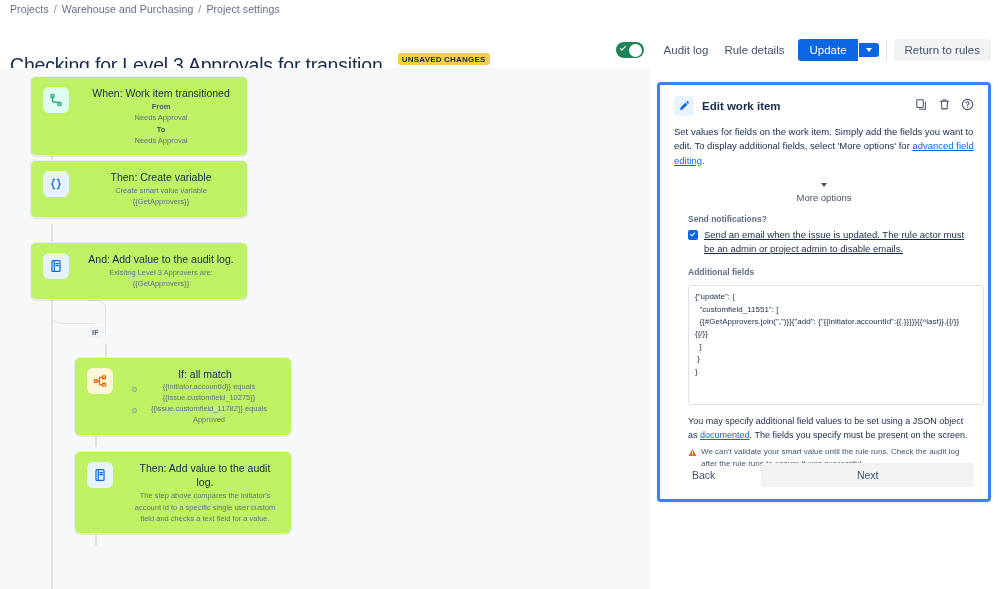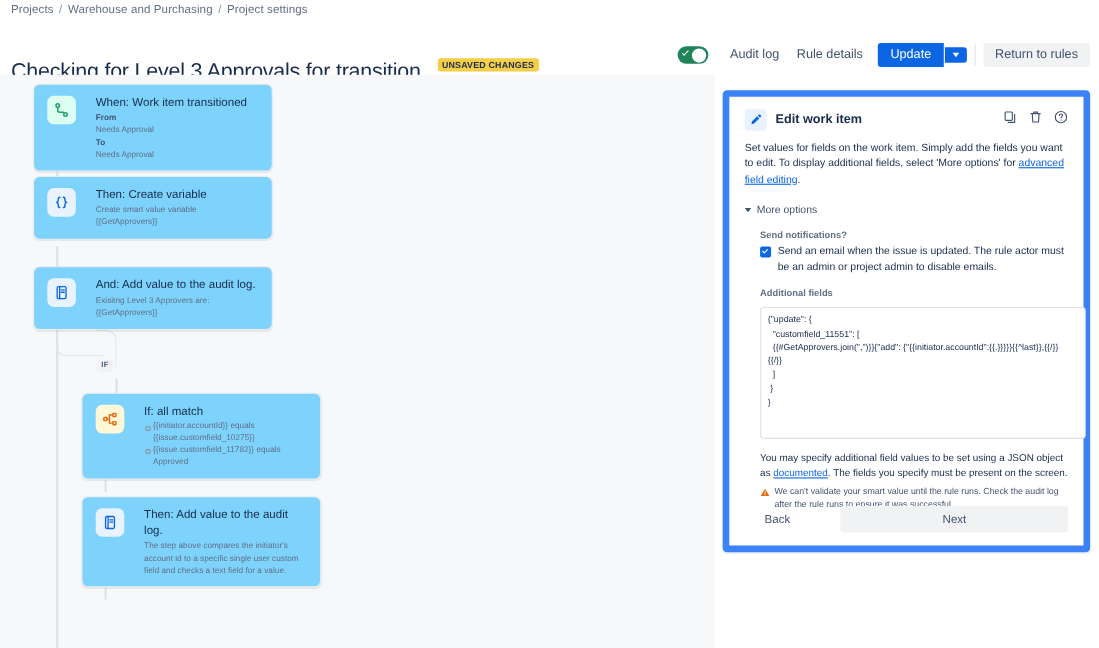--- a/index.html
+++ b/index.html
@@ -84,25 +84,26 @@
            border-right: 3.5px solid transparent; border-top: 4px solid #fff; }
 
   
   .canvas {
     position: absolute; left: 0; top: 68px;
     width: 650px; height: 521px; background: #f7f8f9;
   }
 
   
   .card {
-    position: absolute; background: #7dd3fc;
+    position: absolute; background: #bef264;
     border: 1px solid #ebecf0; border-radius: 6px;
     box-shadow: 0 1px 1px rgba(9,30,66,.08);
     display: flex; align-items: flex-start; gap: 18px;
     padding: 9px 12px;
+    text-align: center;
   }
   .card.selected {
     border: 1.5px solid #4c9aff;
     box-shadow: 0 1px 2px rgba(9,30,66,.10);
   }
   .card-icon {
     width: 26px; height: 26px; border-radius: 6px;
     flex: 0 0 26px; display: flex; align-items: center; justify-content: center;
     margin-top: 1px;
   }
@@ -145,21 +146,21 @@
   .if-pill {
     position: absolute; background: #f1f2f4; color: #44546f;
     font-size: 7px; font-weight: 700; letter-spacing: .3px;
     padding: 2px 4px; border-radius: 3px;
   }
 
   
   .panel {
     position: absolute; left: 657px; top: 82px;
     width: 334px; height: 420px;
-    background: #fff; border: 6px solid #3b82f6; border-radius: 4px;
+    background: #fff; border: 3px solid #3b82f6; border-radius: 4px;
     box-shadow: 0 1px 2px rgba(9,30,66,.08);
     padding: 11px 14px 0 14px;
   }
   .panel-head { display: flex; align-items: center; gap: 8px; }
   .panel-ic {
     width: 20px; height: 20px; border-radius: 4px; background: #e9f2ff;
     display: flex; align-items: center; justify-content: center;
   }
   .panel-title { font-size: 11.5px; font-weight: 700; color: #172b4d; flex: 1; }
   .panel-tools { display: flex; align-items: center; gap: 10px; }
@@ -170,27 +171,27 @@
   .field-select {
     margin-top: 11px; display: inline-flex; align-items: center; gap: 6px;
     border: 1px solid #dfe1e6; border-radius: 3px;
     background: #fff; padding: 5px 8px; font-size: 10px; color: #172b4d;
     cursor: pointer;
   }
   .caret-dark { width: 0; height: 0; border-left: 3.5px solid transparent;
                 border-right: 3.5px solid transparent; border-top: 4px solid #42526e; }
   .more-options {
     margin-top: 15px; display: flex; align-items: center; gap: 5px;
-    font-size: 9.5px; color: #44546f; cursor: pointer;
+    font-size: 9.5px; color: #44546f; cursor: pointer; flex-direction: column;
   }
   .chev-d { width: 0; height: 0; border-left: 3.5px solid transparent;
             border-right: 3.5px solid transparent; border-top: 4px solid #44546f; }
   .sub-block { margin-left: 14px; margin-top: 11px; }
   .field-label { font-size: 8.5px; color: #626f86; font-weight: 700; margin-bottom: 4px; }
-  .cb-row { display: flex; gap: 6px; align-items: flex-start; }
+  .cb-row { display: flex; gap: 6px; align-items: flex-start; text-decoration: underline; }
   .cb {
     width: 10px; height: 10px; border-radius: 2px; background: #0c66e4;
     flex: 0 0 10px; margin-top: 2px; position: relative;
   }
   .cb::after {
     content: ""; position: absolute; left: 2.4px; top: 2.4px;
     width: 4.4px; height: 2.2px;
     border-left: 1.3px solid #fff; border-bottom: 1.3px solid #fff;
     transform: rotate(-45deg);
   }

